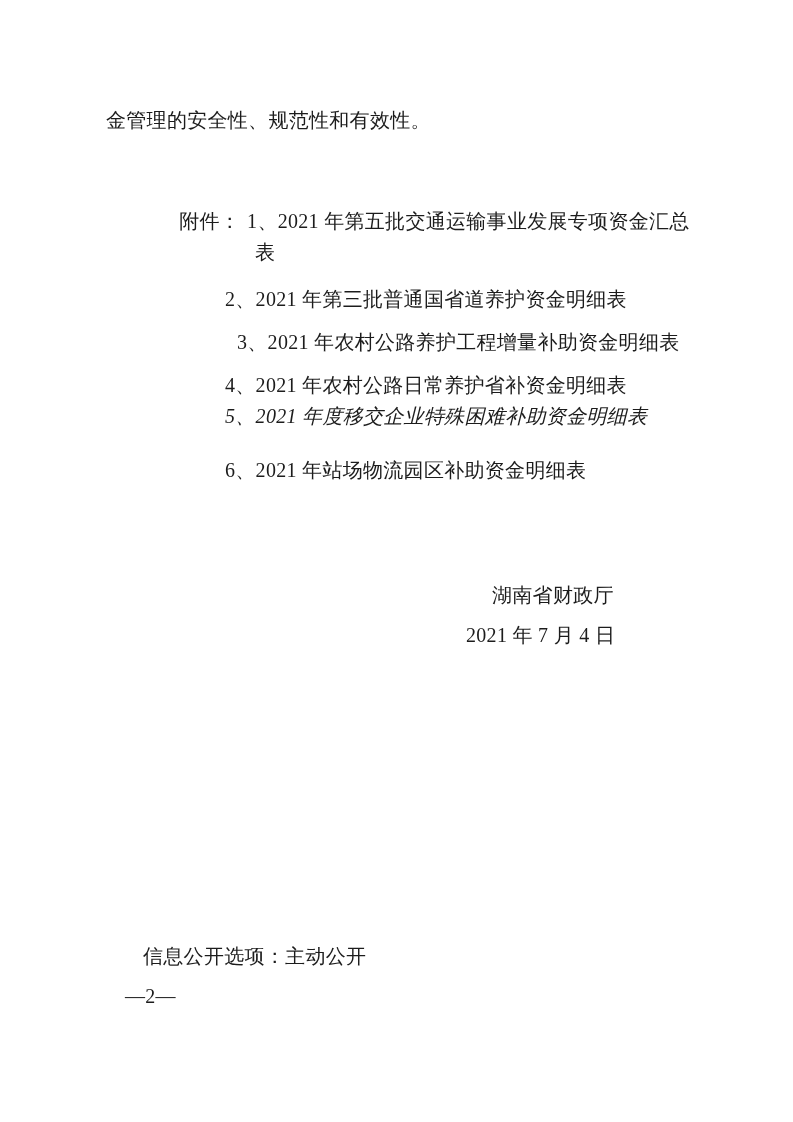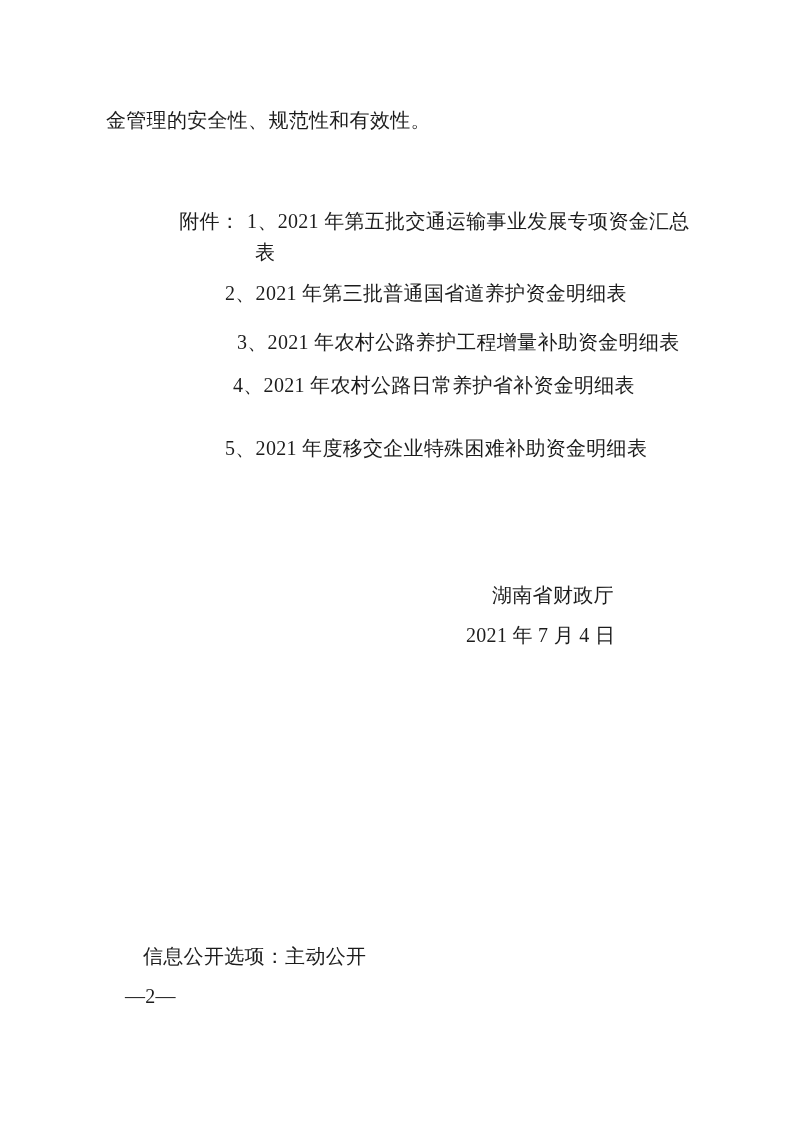--- a/index.html
+++ b/index.html
@@ -23,24 +23,24 @@
     letter-spacing: 0.3px;
     white-space: pre;
   }
   .attach-label {
     display: inline-block;
     margin-right: 7px;
   }
   .body-line      { left: 106px; top: 108px; }
   .attach-line1   { left: 158px; top: 185px; }
   .attach-line1b  { left: 255px; top: 240px; }
-  .attach-item-2  { left: 225px; top: 281px; }
+  .attach-item-2  { left: 225px; top: 287px; }
   .attach-item-3  { left: 225px; top: 330px; margin-left: 12px; }
-  .attach-item-4  { left: 233px; top: 373px; }
-  .attach-item-5  { left: 225px; top: 436px; }
+  .attach-item-4  { left: 225px; top: 373px; }
+  .attach-item-5  { left: 225px; top: 404px; font-style: italic; }
   .attach-item-6  { left: 225px; top: 458px; }
   .sig-org        { left: 492px; top: 583px; }
   .sig-date       { left: 466px; top: 623px; }
   .footer-disclosure { left: 143px; top: 944px; }
   .footer-pagenum    { left: 125px; top: 984px; }
 </style>
 </head>
 <body>
 
 <div class="page">
@@ -54,20 +54,21 @@
   <div class="line attach-line1b">表</div>
 
   <div class="line attach-item-2">2、2021 年第三批普通国省道养护资金明细表</div>
 
   <div class="line attach-item-3">3、2021 年农村公路养护工程增量补助资金明细表</div>
 
   <div class="line attach-item-4">4、2021 年农村公路日常养护省补资金明细表</div>
 
   <div class="line attach-item-5">5、2021 年度移交企业特殊困难补助资金明细表</div>
 
+  <div class="line attach-item-6">6、2021 年站场物流园区补助资金明细表</div>
 
   <div class="line sig-org">湖南省财政厅</div>
 
   <div class="line sig-date">2021 年 7 月 4 日</div>
 
   <div class="line footer-disclosure">信息公开选项：主动公开</div>
 
   <div class="line footer-pagenum">—2—</div>
 
 </div>

